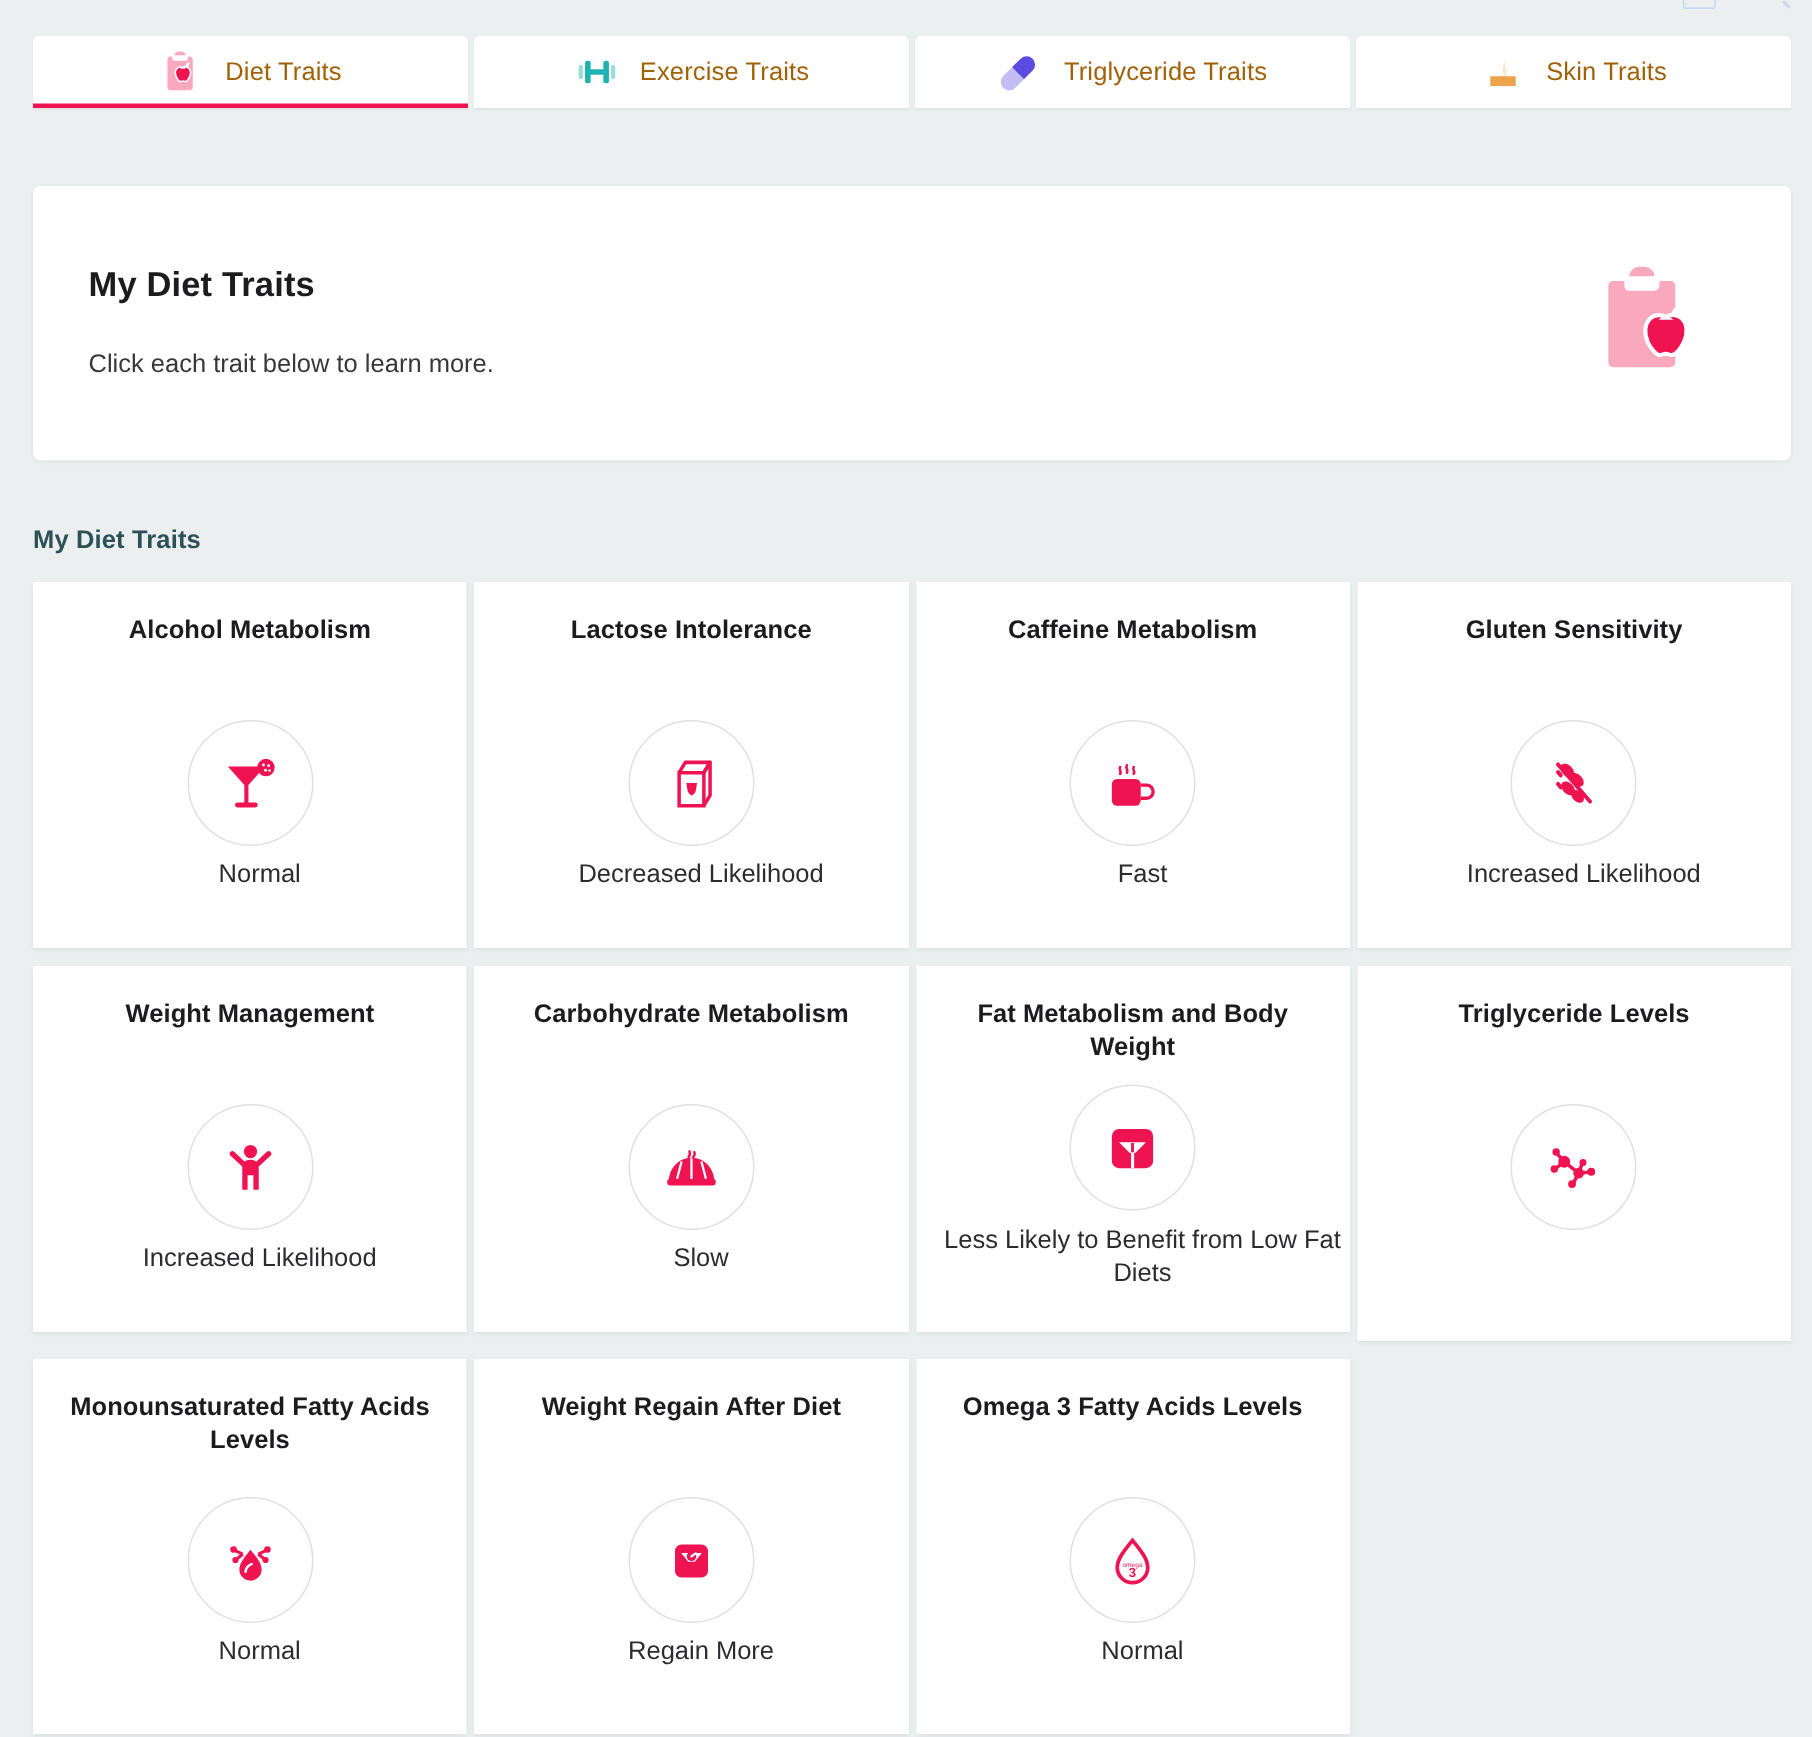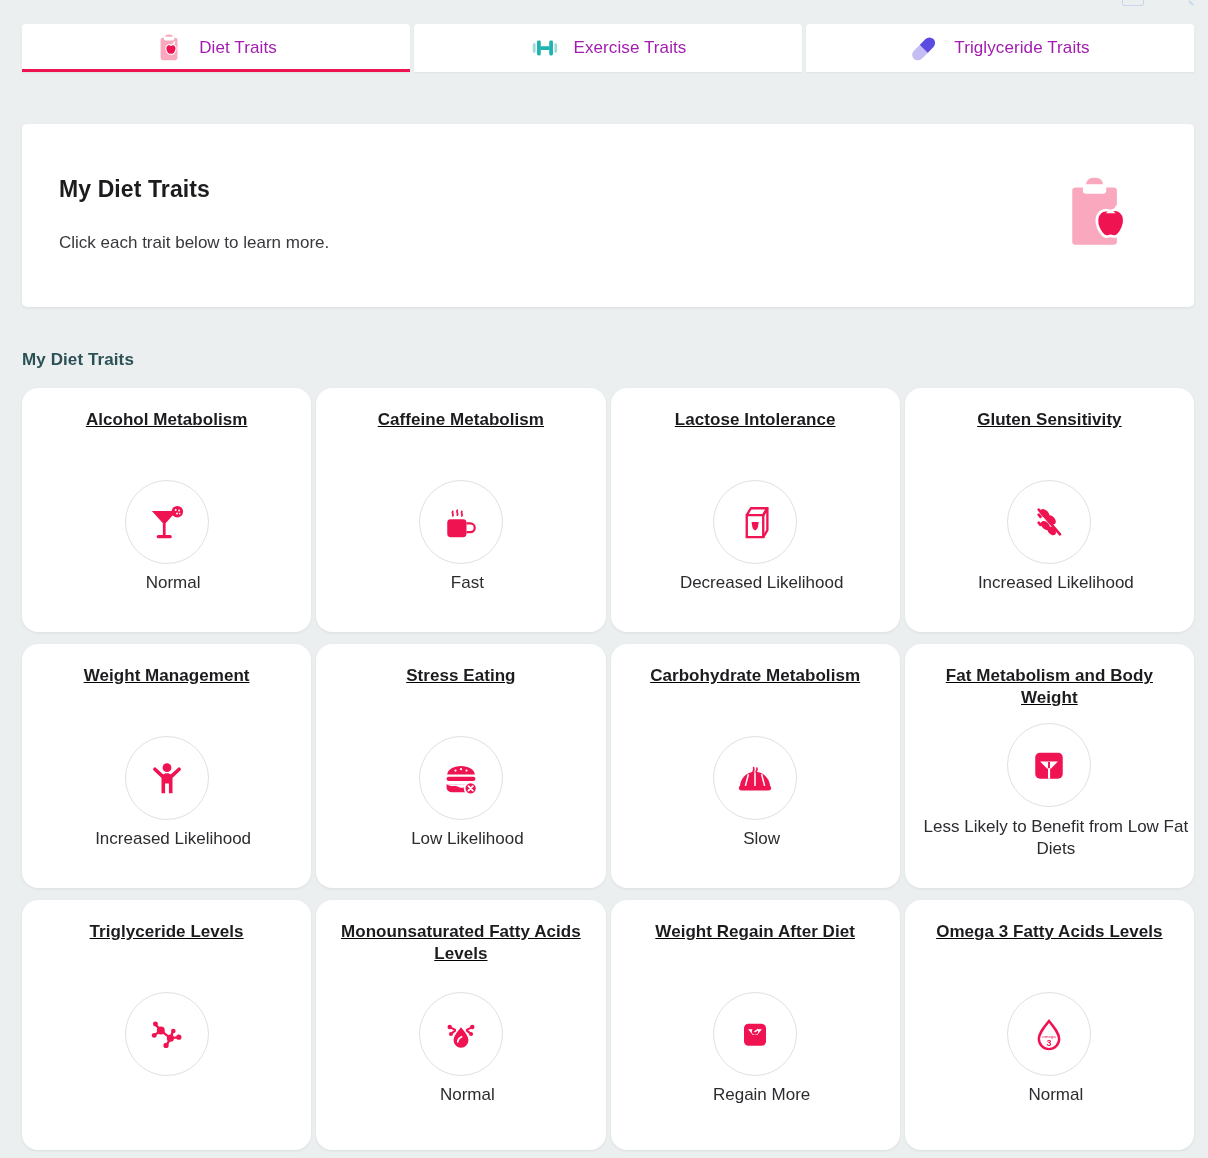--- a/index.html
+++ b/index.html
@@ -35,21 +35,21 @@
     background: #ffffff;
     border-radius: 4px 4px 0 0;
     display: flex; align-items: center; justify-content: center;
     gap: 14px;
     position: relative;
     cursor: pointer;
     box-shadow: 0 1px 2px rgba(0,0,0,0.05);
   }
   .tab-label {
     font-size: 17px;
-    color: #a21caf;
+    color: #a16207;
     letter-spacing: .1px;
     white-space: nowrap;
   }
   .tab.active::after {
     content: "";
     position: absolute; left: 0; right: 0; bottom: 0;
     height: 3px; background: #ef1352;
   }
   .tab-ico { width: 30px; height: 30px; display: block; flex: 0 0 auto; }
 
@@ -80,28 +80,27 @@
 
   
   .grid {
     position: absolute; left: 22px; top: 388px;
     width: 1172px;
     display: grid;
     grid-template-columns: repeat(4, 1fr);
     column-gap: 5px; row-gap: 12px;
   }
   .trait-card {
-    background: #fff; border-radius: 16px;
+    background: #fff; border-radius: 0;
     box-shadow: 0 1px 3px rgba(0,0,0,0.07);
     height: 244px;
     display: flex; flex-direction: column; align-items: center;
     cursor: pointer;
     padding: 0 14px;
     position: relative;
-    text-decoration: underline;
   }
   .trait-card.tall { height: 250px; }
   .trait-name {
     margin-top: 21px;
     font-size: 17px; font-weight: bold; color: #1c1c1f;
     text-align: center; line-height: 22px;
     letter-spacing: .05px;
   }
   .trait-circle {
     position: absolute; top: 92px; left: 50%;
@@ -153,20 +152,27 @@
     </div>
 
     <div class="tab">
       <svg class="tab-ico" viewBox="0 0 32 32">
         <path d="M20.5 5.5a6 6 0 0 1 8.5 8.5l-6.2 6.2-8.5-8.5z" fill="#5b4be0" transform="translate(-4 1)"></path>
         <path d="M14.3 11.7l8.5 8.5-6.2 6.2a6 6 0 0 1-8.5-8.5z" fill="#c3bdf4" transform="translate(-4 1)"></path>
       </svg>
       <span class="tab-label">Triglyceride Traits</span>
     </div>
 
+    <div class="tab">
+      <svg class="tab-ico" viewBox="0 0 32 32">
+        <rect x="7" y="19" width="18" height="7" fill="#eda34a"></rect>
+        <path d="M17 19c-1.6-3.4-1.4-7.6.6-10.9.2 3.6-.2 6.4-.8 8.4.6-1.4 1.6-2.9 2.9-3.9-1 2.2-1.8 4.4-2.1 6.4z" fill="#fbe3c4"></path>
+      </svg>
+      <span class="tab-label">Skin Traits</span>
+    </div>
   </div>
 
   <div class="hero">
     <div class="hero-title">My Diet Traits</div>
     <div class="hero-sub">Click each trait below to learn more.</div>
     <svg class="hero-ico" viewBox="0 0 32 36">
       <rect x="2" y="5" width="21" height="27" rx="1.5" fill="#f9a8be"></rect>
       <rect x="8.5" y="0.5" width="8" height="7" rx="3.2" fill="#f9a8be"></rect>
       <rect x="7" y="3.5" width="11" height="4.5" rx="1.5" fill="#ffffff"></rect>
       <path d="M21.2 16.4c.7-2.6 2.6-4.3 4.3-4.8.4 1.9-.6 3.9-2.1 4.8z" fill="#ffffff"></path>
@@ -189,44 +195,44 @@
           <circle cx="22.3" cy="7.3" r=".7" fill="#fff"></circle>
           <circle cx="24.8" cy="7.6" r=".7" fill="#fff"></circle>
           <circle cx="23.3" cy="9.8" r=".7" fill="#fff"></circle>
           <circle cx="25.2" cy="9.9" r=".6" fill="#fff"></circle>
         </svg>
       </div>
       <div class="trait-value">Normal</div>
     </div>
 
     <div class="trait-card">
+      <div class="trait-name">Lactose Intolerance</div>
+      <div class="trait-circle">
+        <svg class="trait-svg" viewBox="0 0 32 32">
+          <path d="M10 11h12v16H10z" fill="none" stroke="#ef1352" stroke-width="1.7"></path>
+          <path d="M10 11l3-5h12l-3 5" fill="none" stroke="#ef1352" stroke-width="1.7" stroke-linejoin="round"></path>
+          <path d="M22 11l3-5v16l-3 5" fill="none" stroke="#ef1352" stroke-width="1.7" stroke-linejoin="round"></path>
+          <path d="M13.5 16h5.2l-.5 3.2c-.2 1.4-1 2.4-2.1 2.9-1.1-.5-1.9-1.5-2.1-2.9z" fill="#ef1352"></path>
+        </svg>
+      </div>
+      <div class="trait-value">Decreased Likelihood</div>
+    </div>
+
+    <div class="trait-card">
       <div class="trait-name">Caffeine Metabolism</div>
       <div class="trait-circle">
         <svg class="trait-svg" viewBox="0 0 32 32">
           <rect x="6" y="14" width="14" height="13" rx="2.5" fill="#ef1352"></rect>
           <path d="M20 17h2.8a3.2 3.2 0 0 1 0 6.4H20" fill="none" stroke="#ef1352" stroke-width="1.6"></path>
           <path d="M10 11.5c1-1 -1-2 0-3.2" stroke="#ef1352" stroke-width="1.3" fill="none" stroke-linecap="round"></path>
           <path d="M13.3 11c1-1.2 -1-2.3 0-3.6" stroke="#ef1352" stroke-width="1.3" fill="none" stroke-linecap="round"></path>
           <path d="M16.6 11.5c1-1 -1-2 0-3.2" stroke="#ef1352" stroke-width="1.3" fill="none" stroke-linecap="round"></path>
         </svg>
       </div>
       <div class="trait-value">Fast</div>
-    </div>
-
-    <div class="trait-card">
-      <div class="trait-name">Lactose Intolerance</div>
-      <div class="trait-circle">
-        <svg class="trait-svg" viewBox="0 0 32 32">
-          <path d="M10 11h12v16H10z" fill="none" stroke="#ef1352" stroke-width="1.7"></path>
-          <path d="M10 11l3-5h12l-3 5" fill="none" stroke="#ef1352" stroke-width="1.7" stroke-linejoin="round"></path>
-          <path d="M22 11l3-5v16l-3 5" fill="none" stroke="#ef1352" stroke-width="1.7" stroke-linejoin="round"></path>
-          <path d="M13.5 16h5.2l-.5 3.2c-.2 1.4-1 2.4-2.1 2.9-1.1-.5-1.9-1.5-2.1-2.9z" fill="#ef1352"></path>
-        </svg>
-      </div>
-      <div class="trait-value">Decreased Likelihood</div>
     </div>
 
     <div class="trait-card">
       <div class="trait-name">Gluten Sensitivity</div>
       <div class="trait-circle">
         <svg class="trait-svg" viewBox="0 0 32 32">
           <g fill="#ef1352">
             <ellipse cx="13" cy="10" rx="2.6" ry="4" transform="rotate(-45 13 10)"></ellipse>
             <ellipse cx="17.6" cy="14.4" rx="2.6" ry="4" transform="rotate(-45 17.6 14.4)"></ellipse>
             <ellipse cx="13.4" cy="18.6" rx="2.6" ry="4" transform="rotate(-45 13.4 18.6)"></ellipse>
@@ -246,37 +252,20 @@
         <svg class="trait-svg" viewBox="0 0 32 32">
           <circle cx="16" cy="8.5" r="3.2" fill="#ef1352"></circle>
           <path d="M16 12.5c-2.6 0-4 1.6-4 4.2V27h2.6v-7h2.8v7H20V16.7c0-2.6-1.4-4.2-4-4.2z" fill="#ef1352"></path>
           <path d="M12.6 14.6L7.2 9.6" stroke="#ef1352" stroke-width="2.6" stroke-linecap="round"></path>
           <path d="M19.4 14.6l5.4-5" stroke="#ef1352" stroke-width="2.6" stroke-linecap="round"></path>
         </svg>
       </div>
       <div class="trait-value">Increased Likelihood</div>
     </div>
 
-    <div class="trait-card">
-      <div class="trait-name">Stress Eating</div>
-      <div class="trait-circle">
-        <svg class="trait-svg" viewBox="0 0 32 32">
-          <path d="M6 13.5c0-3.6 4.5-6.3 10-6.3s10 2.7 10 6.3z" fill="#ef1352"></path>
-          <circle cx="12" cy="10.6" r=".8" fill="#fff"></circle>
-          <circle cx="16" cy="9.6" r=".8" fill="#fff"></circle>
-          <circle cx="20" cy="10.6" r=".8" fill="#fff"></circle>
-          <rect x="5.5" y="15" width="21" height="3.2" rx="1.6" fill="#ef1352"></rect>
-          <path d="M5.5 20.5h21v2.2c0 2-1.6 3.6-3.6 3.6H9.1c-2 0-3.6-1.6-3.6-3.6z" fill="#ef1352"></path>
-          <path d="M5.5 20.5h21c-2.8 2-4.6.4-7 1.6-2.3 1.2-3.6 1.2-6.2 0-2.1-1-3.9.6-7.8-1.6z" fill="#fff"></path>
-          <circle cx="23" cy="23.5" r="4.4" fill="#ef1352" stroke="#fff" stroke-width="1.3"></circle>
-          <path d="M21.4 21.9l3.2 3.2M24.6 21.9l-3.2 3.2" stroke="#fff" stroke-width="1.3" stroke-linecap="round"></path>
-        </svg>
-      </div>
-      <div class="trait-value">Low Likelihood</div>
-    </div>
 
     <div class="trait-card">
       <div class="trait-name">Carbohydrate Metabolism</div>
       <div class="trait-circle">
         <svg class="trait-svg" viewBox="0 0 32 32">
           <path d="M5 23c0-6.6 4.9-11.5 11-11.5S27 16.4 27 23z" fill="#ef1352"></path>
           <rect x="4.2" y="21.6" width="23.6" height="3.4" rx="1.7" fill="#ef1352"></rect>
           <path d="M16 11.8v10M11.2 13.3l-2.2 8.4M20.8 13.3l2.2 8.4" stroke="#fff" stroke-width="1.1" fill="none"></path>
           <path d="M15 8.4c.4 1 .2 2 -.4 2.8M17.4 8.8c.3.9 0 1.8-.6 2.5" stroke="#ef1352" stroke-width="1.2" fill="none" stroke-linecap="round"></path>
         </svg>

